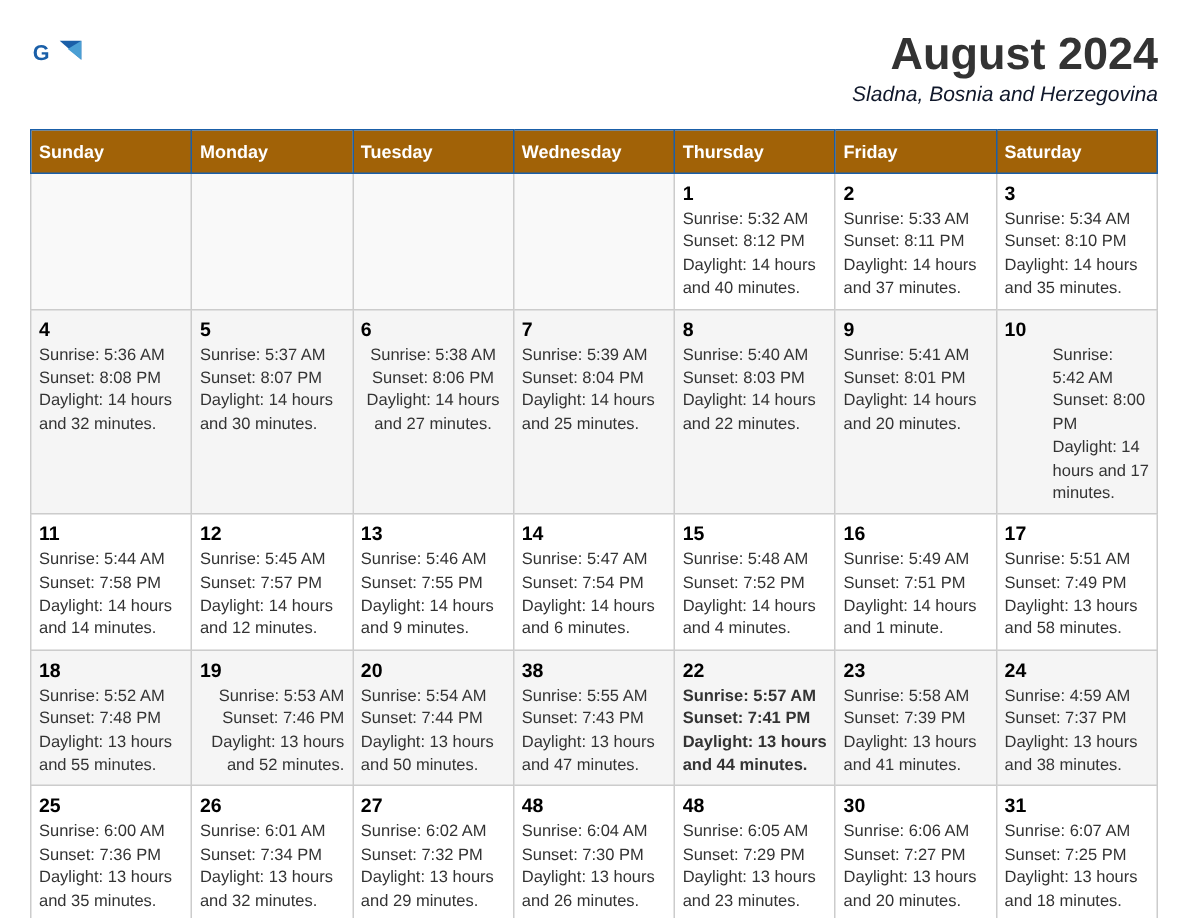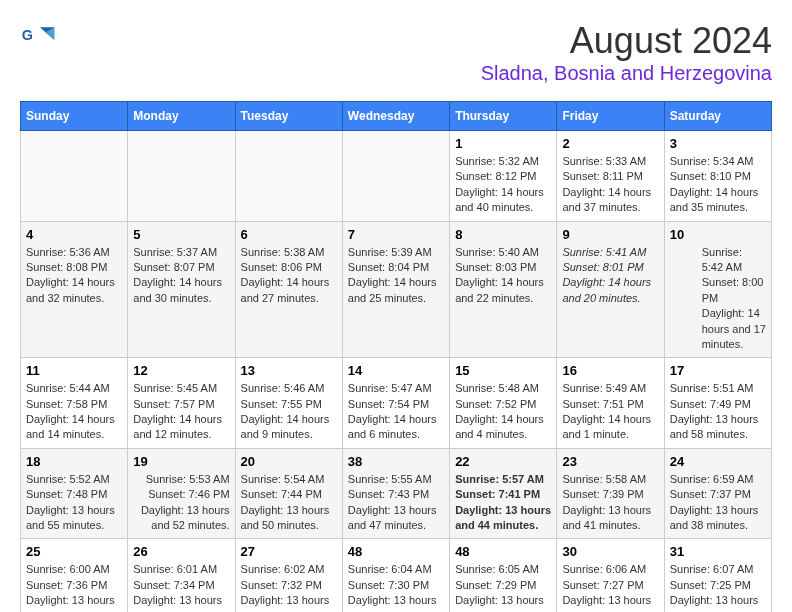--- a/index.html
+++ b/index.html
@@ -31,35 +31,36 @@
       display: block;
     }
     .logo-icon {
       width: 36px;
       height: 36px;
     }
     .title-section {
       text-align: right;
     }
     .month-year {
-      font-size: 36px;
+      font-size: 30px;
       color: #333;
-      font-weight: normal;
+      font-weight: bold;
     }
     .location {
-      font-size: 20px;
-      color: #6d28d9;
+      font-size: 14px;
+      color: #0f172a;
+      font-style: italic;
     }
     table {
       width: 100%;
       border-collapse: collapse;
       font-size: 11px;
     }
     thead th {
-      background-color: #3b82f6;
+      background-color: #a16207;
       color: white;
       padding: 7px 5px;
       text-align: left;
       font-size: 12px;
       font-weight: bold;
       border: 1px solid #1a5fa8;
     }
     tbody td {
       border: 1px solid #ccc;
       padding: 5px;
@@ -152,39 +153,39 @@
 Daylight: 14 hours and 32 minutes.</div>
         </td>
         <td>
           <span class="day-number">5</span>
           <div class="day-info" style="white-space: pre-line;">Sunrise: 5:37 AM
 Sunset: 8:07 PM
 Daylight: 14 hours and 30 minutes.</div>
         </td>
         <td>
           <span class="day-number">6</span>
-          <div class="day-info" style="white-space: pre-line;">Sunrise: 5:38 AM
+          <div class="day-info" style="white-space: pre-line; text-align: center;">Sunrise: 5:38 AM
 Sunset: 8:06 PM
 Daylight: 14 hours and 27 minutes.</div>
         </td>
         <td>
           <span class="day-number">7</span>
           <div class="day-info" style="white-space: pre-line;">Sunrise: 5:39 AM
 Sunset: 8:04 PM
 Daylight: 14 hours and 25 minutes.</div>
         </td>
         <td>
           <span class="day-number">8</span>
           <div class="day-info" style="white-space: pre-line;">Sunrise: 5:40 AM
 Sunset: 8:03 PM
 Daylight: 14 hours and 22 minutes.</div>
         </td>
         <td>
           <span class="day-number">9</span>
-          <div class="day-info" style="white-space: pre-line; font-style: italic;">Sunrise: 5:41 AM
+          <div class="day-info" style="white-space: pre-line;">Sunrise: 5:41 AM
 Sunset: 8:01 PM
 Daylight: 14 hours and 20 minutes.</div>
         </td>
         <td>
           <span class="day-number">10</span>
           <div class="day-info" style="white-space: pre-line; margin-left: 32px;">Sunrise: 5:42 AM
 Sunset: 8:00 PM
 Daylight: 14 hours and 17 minutes.</div>
         </td>
       </tr>
@@ -264,21 +265,21 @@
 Daylight: 13 hours and 44 minutes.</div>
         </td>
         <td>
           <span class="day-number">23</span>
           <div class="day-info" style="white-space: pre-line;">Sunrise: 5:58 AM
 Sunset: 7:39 PM
 Daylight: 13 hours and 41 minutes.</div>
         </td>
         <td>
           <span class="day-number">24</span>
-          <div class="day-info" style="white-space: pre-line;">Sunrise: 6:59 AM
+          <div class="day-info" style="white-space: pre-line;">Sunrise: 4:59 AM
 Sunset: 7:37 PM
 Daylight: 13 hours and 38 minutes.</div>
         </td>
       </tr>
       <tr>
         <td>
           <span class="day-number">25</span>
           <div class="day-info" style="white-space: pre-line;">Sunrise: 6:00 AM
 Sunset: 7:36 PM
 Daylight: 13 hours and 35 minutes.</div>

